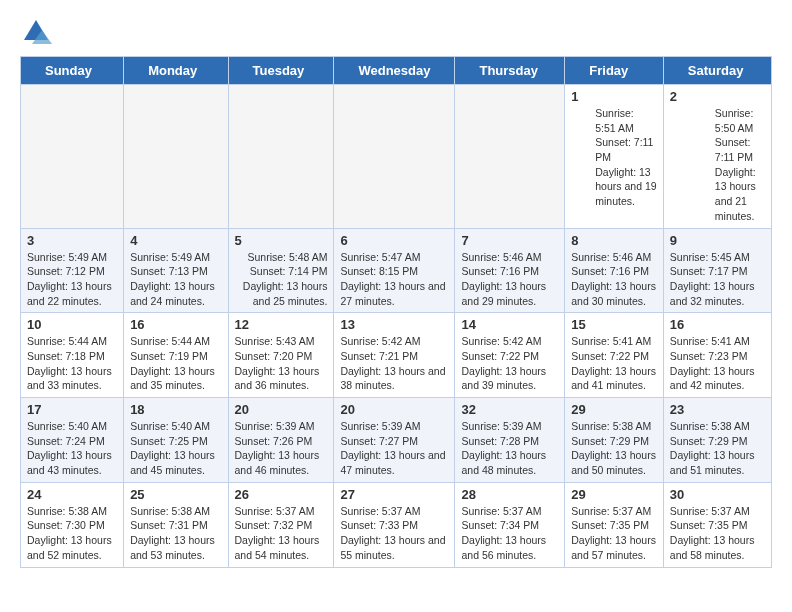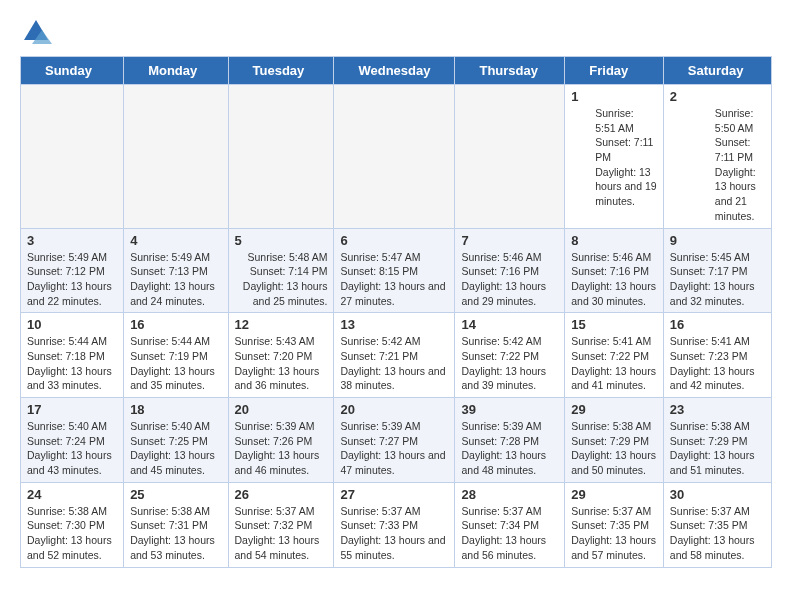--- a/index.html
+++ b/index.html
@@ -239,21 +239,21 @@
 Sunset: 7:26 PM
 Daylight: 13 hours and 46 minutes.</div>
         </td>
         <td>
           <span class="day-number">20</span>
           <div class="day-info" style="white-space: pre-line;">Sunrise: 5:39 AM
 Sunset: 7:27 PM
 Daylight: 13 hours and 47 minutes.</div>
         </td>
         <td>
-          <span class="day-number">39</span>
+          <span class="day-number">32</span>
           <div class="day-info" style="white-space: pre-line;">Sunrise: 5:39 AM
 Sunset: 7:28 PM
 Daylight: 13 hours and 48 minutes.</div>
         </td>
         <td>
           <span class="day-number">29</span>
           <div class="day-info" style="white-space: pre-line;">Sunrise: 5:38 AM
 Sunset: 7:29 PM
 Daylight: 13 hours and 50 minutes.</div>
         </td>

